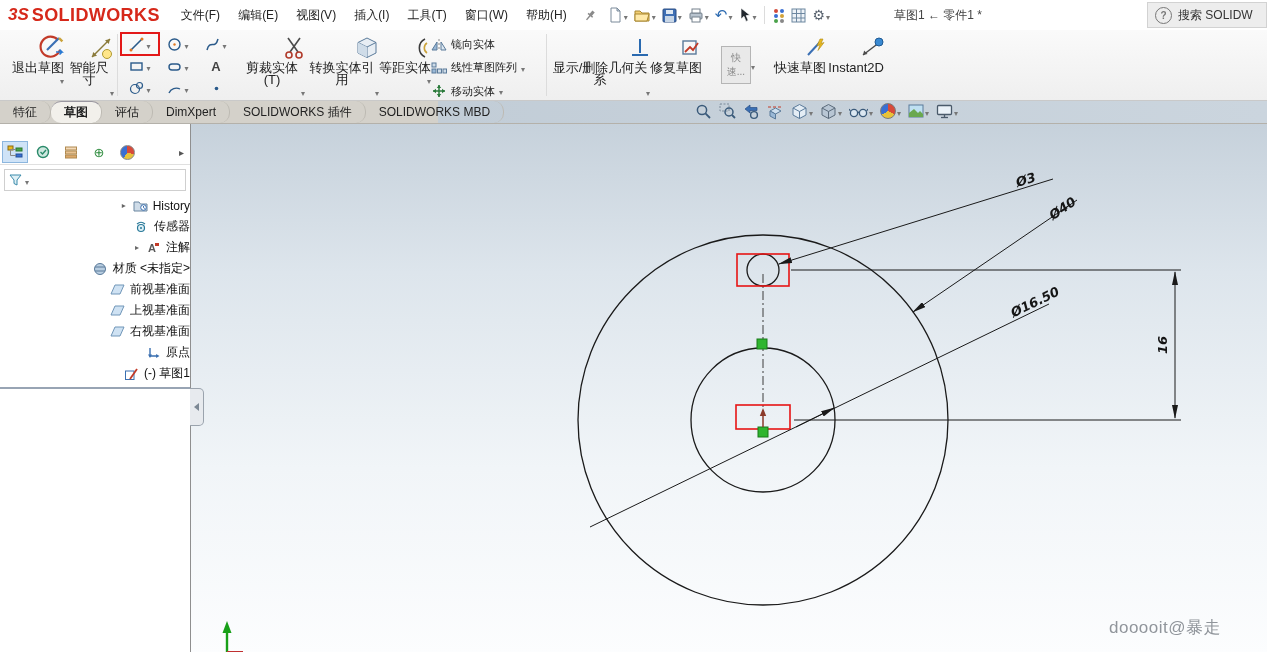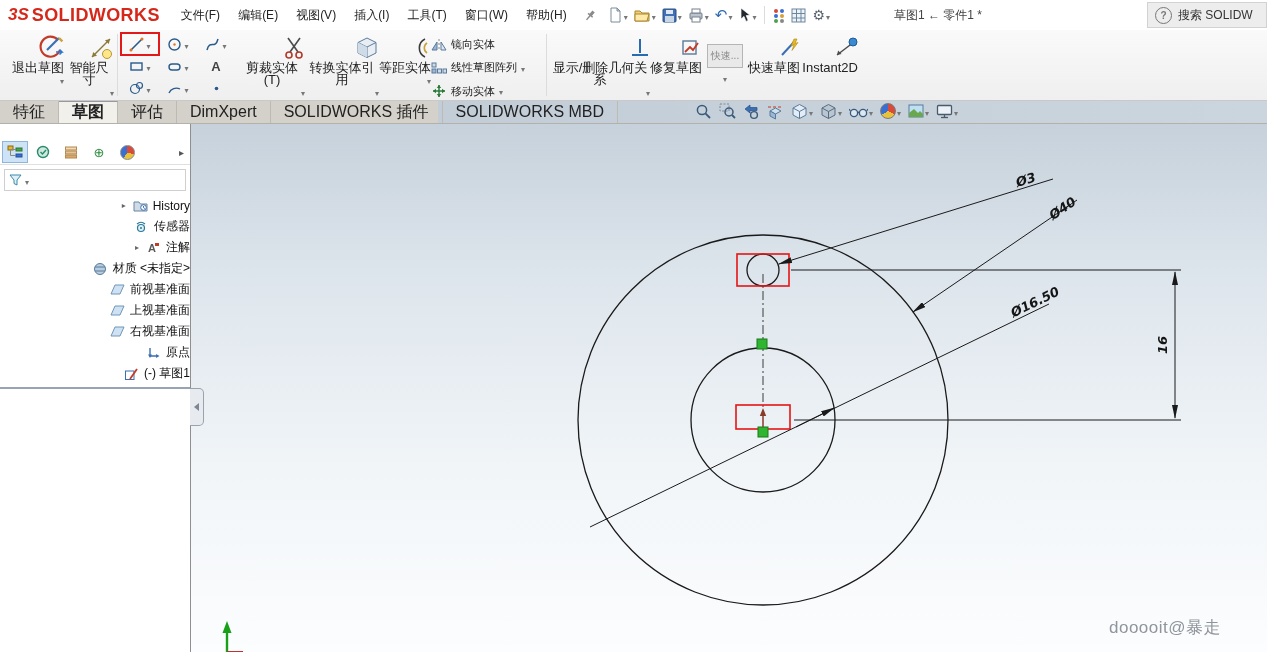--- a/index.html
+++ b/index.html
@@ -28,26 +28,26 @@
   .vsep2{width:1px;background:#dcdcdc;margin:4px 3px;}
   .cb-btn{display:flex;flex-direction:column;align-items:flex-end;justify-content:flex-start;padding-top:4px;font-size:13px;color:#222;text-align:center;line-height:12px;}
   .cb-btn .ic{height:28px;display:flex;align-items:center;justify-content:center;}
   .cb-btn .lbl{white-space:pre-line;}
   .w60{width:62px;}.w48{width:50px;}.w64{width:66px;}.w70{width:74px;}.w50{width:52px;}.w98{width:100px;}.w58{width:58px;}
   .cb-grid{display:grid;grid-template-columns:38px 38px 38px;grid-auto-rows:22px;align-content:start;padding-top:3px;width:118px;}
   .cell{display:flex;align-items:center;justify-content:center;gap:2px;position:relative;}
   .cell.redbox{outline:2px solid #e31818;outline-offset:-1px;}
   .cb-col{display:flex;flex-direction:column;justify-content:flex-start;padding-top:6px;width:112px;gap:6px;}
   .cb-row{display:flex;align-items:center;gap:4px;font-size:11px;color:#222;height:18px;white-space:nowrap;}
-  .qsnap{align-self:center;display:flex;flex-direction:column;align-items:center;width:34px;margin:0 6px;}
+  .qsnap{align-self:center;display:flex;flex-direction:row;align-items:center;width:34px;margin:0 19px;}
   .qsnap .qbox{background:#e9e9e9;border:1px solid #b5b5b5;font-size:10px;color:#888;padding:4px 2px;width:30px;text-align:center;}
 
   
   .tabrow{height:22px;position:relative;background:linear-gradient(90deg,#d4d1ca 0,#d4d1ca 438px,#c2cdd7 438px,#cbd5de 100%);display:flex;align-items:stretch;border-bottom:1px solid #b4b1aa;}
-  .rtab{font-size:16px;color:#222;padding:3px 13px;border-right:1px solid #bdbab3;display:flex;align-items:center;}
+  .rtab{font-size:12px;color:#222;padding:3px 13px;border-right:1px solid #bdbab3;display:flex;align-items:center;border-radius:10px;}
   .rtab.active{background:#f2f0eb;font-weight:bold;border-top:1px solid #9a97a0;}
   .headsup{position:absolute;left:695px;top:1px;display:flex;align-items:center;gap:7px;}
   .hbtn{display:flex;align-items:center;gap:1px;}
 
   
   .main{display:flex;height:530px;}
   .panel{width:191px;background:#fff;border-right:1px solid #8f8f8f;padding-top:16px;position:relative;box-sizing:border-box;}
   .ptabs{display:flex;align-items:center;height:24px;border-bottom:1px solid #e0e0e0;padding:0 2px;gap:2px;}
   .ptab{width:26px;height:22px;display:flex;align-items:center;justify-content:center;}
   .ptab.sel{background:#cfe3f7;border:1px solid #8cb6de;box-sizing:border-box;}

